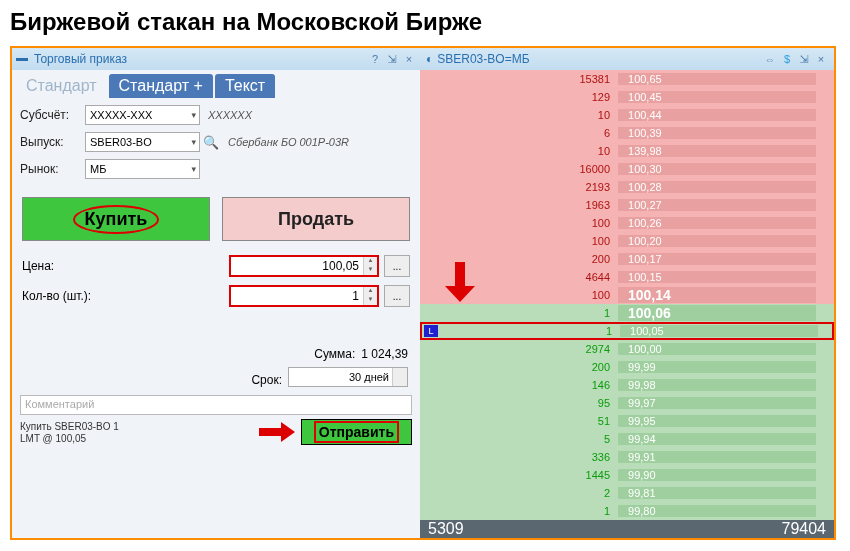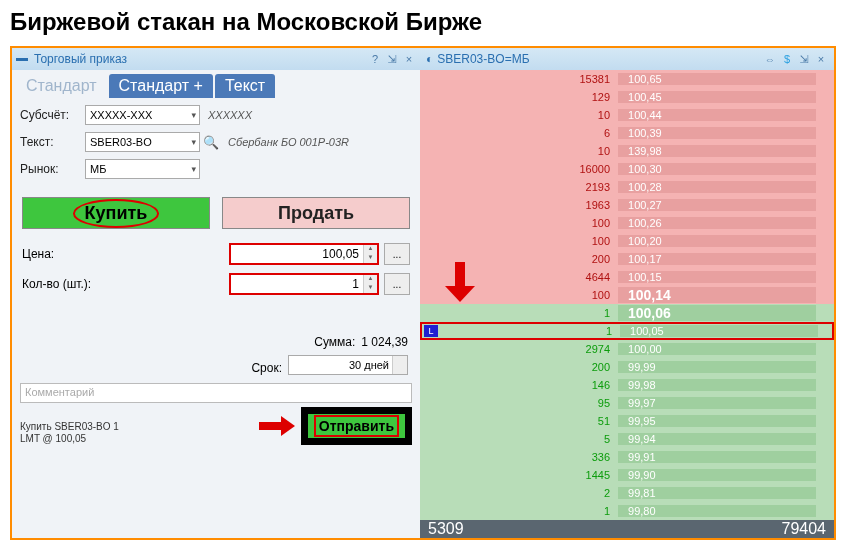--- a/index.html
+++ b/index.html
@@ -25,21 +25,21 @@
 .fields { padding: 6px 8px; font-size: 12px; }
 .frow { display: flex; align-items: center; margin-bottom: 5px; height: 22px; }
 .flabel { width: 65px; color: #222; }
 .fselect { width: 115px; height: 20px; border: 1px solid #aaa; background: #fff; display: flex; align-items: center; padding: 0 4px; font-size: 11px; position: relative; }
 .fselect::after { content: "▾"; position: absolute; right: 3px; color: #555; font-size: 9px; }
 .mag { width: 18px; height: 18px; display: flex; align-items: center; justify-content: center; margin-left: 2px; font-size: 13px; }
 .fdesc { margin-left: 8px; color: #555; font-style: italic; font-size: 11px; }
 
 
 .bs-row { display: flex; gap: 12px; padding: 6px 10px 10px; }
-.bs-btn { flex: 1; height: 32px; display: flex; align-items: center; justify-content: center; font-size: 18px; font-weight: bold; border: 1px solid #888; cursor: pointer; }
+.bs-btn { flex: 1; height: 44px; display: flex; align-items: center; justify-content: center; font-size: 18px; font-weight: bold; border: 1px solid #888; cursor: pointer; }
 .buy { background: #3ec63e; color: #000; }
 .sell { background: #f5cccc; color: #222; }
 .red-ellipse { border: 2px solid #d00; border-radius: 50%; padding: 2px 10px; }
 
 
 .pq { padding: 4px 10px; font-size: 12px; }
 .pqrow { display: flex; align-items: center; margin-bottom: 8px; }
 .pqlabel { width: 90px; }
 .pqinput { width: 150px; height: 22px; border: 2px solid #d00; background: #fff; display: flex; align-items: center; justify-content: flex-end; padding: 0 18px 0 4px; font-size: 12px; position: relative; margin-left: auto; }
 .pqinput .spinner { position: absolute; right: 0; top: 0; width: 14px; height: 100%; background: #eee; border-left: 1px solid #ccc; display:flex; flex-direction:column; }
@@ -48,21 +48,21 @@
 
 
 .sumrow { display:flex; justify-content:flex-end; padding: 28px 12px 4px; font-size: 12px; gap: 6px; }
 .srokrow { display:flex; justify-content:flex-end; align-items:flex-end; padding: 2px 12px 6px; font-size: 12px; gap:6px; }
 .srok-input { width:120px; height:20px; border:1px solid #aaa; background:#fff; display:flex; align-items:center; justify-content:flex-end; padding:0 18px 0 4px; font-size:11px; position:relative; }
 .srok-input::after { content:""; position:absolute; right:0; top:0; width:14px; height:100%; background:#eee; border-left:1px solid #ccc; }
 .comment { margin: 2px 8px; height: 20px; border:1px solid #bbb; background:#fff; padding: 2px 4px; font-size:11px; color:#aaa; }
 .footer { display:flex; align-items:flex-end; padding: 2px 8px 6px; }
 .order-info { font-size: 10px; color:#333; line-height:1.2; }
 .send-wrap { margin-left:auto; display:flex; align-items:center; }
-.send-btn { background:#3ec63e; border:7px solid #000000; padding: 4px 6px; font-size:14px; font-weight:bold; cursor:pointer; }
+.send-btn { background:#3ec63e; border:1px solid #000000; padding: 4px 12px; font-size:14px; font-weight:bold; cursor:pointer; }
 .red-box { border:2px solid #d00; padding: 1px 3px; }
 .arrow-right { width:38px; height:20px; margin-right:4px; position:relative; }
 .arrow-right::before { content:""; position:absolute; left:0; top:6px; width:22px; height:8px; background:#d00; }
 .arrow-right::after { content:""; position:absolute; left:22px; top:0; border-left:14px solid #d00; border-top:10px solid transparent; border-bottom:10px solid transparent; }
 
 
 .rtop { background: linear-gradient(#d5e8f5,#c2dcf0); height: 22px; display:flex; align-items:center; padding:0 6px; font-size:12px; }
 .rtop .rlabel { color:#2a6fb0; }
 .rtop .ricons { margin-left:auto; display:flex; gap:3px; }
 .rtop .ricon { width:14px; height:14px; color:#4a7aa8; font-size:11px; display:flex; align-items:center; justify-content:center; }
@@ -108,21 +108,21 @@
       <div class="tab">Текст</div>
     </div>
 
     <div class="fields">
       <div class="frow">
         <div class="flabel">Субсчёт:</div>
         <div class="fselect">XXXXX-XXX</div>
         <div class="fdesc">XXXXXX</div>
       </div>
       <div class="frow">
-        <div class="flabel">Текст:</div>
+        <div class="flabel">Выпуск:</div>
         <div class="fselect">SBER03-BO</div>
         <div class="mag">🔍</div>
         <div class="fdesc">Сбербанк БО 001P-03R</div>
       </div>
       <div class="frow">
         <div class="flabel">Рынок:</div>
         <div class="fselect">МБ</div>
       </div>
     </div>
 

